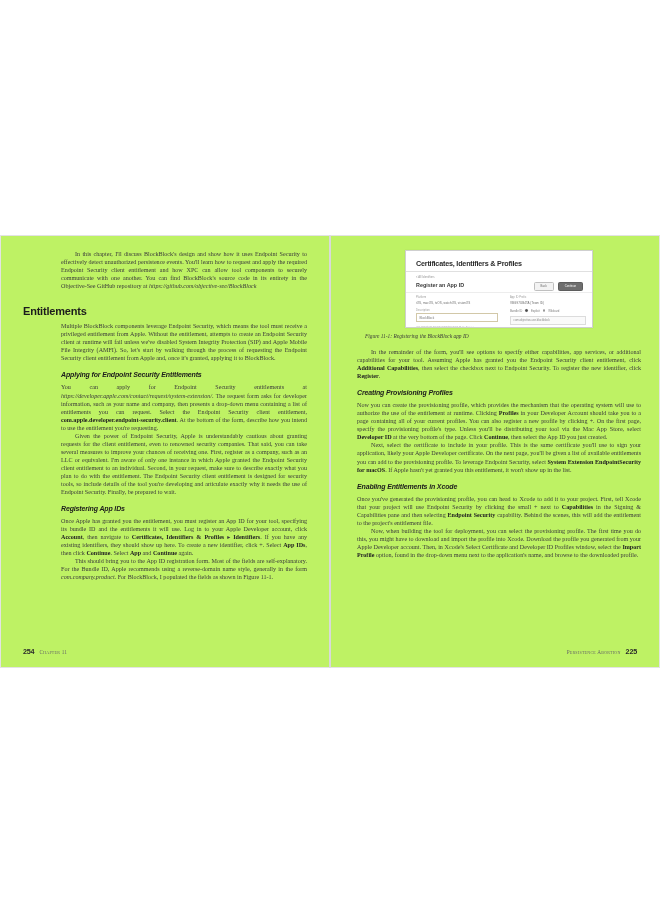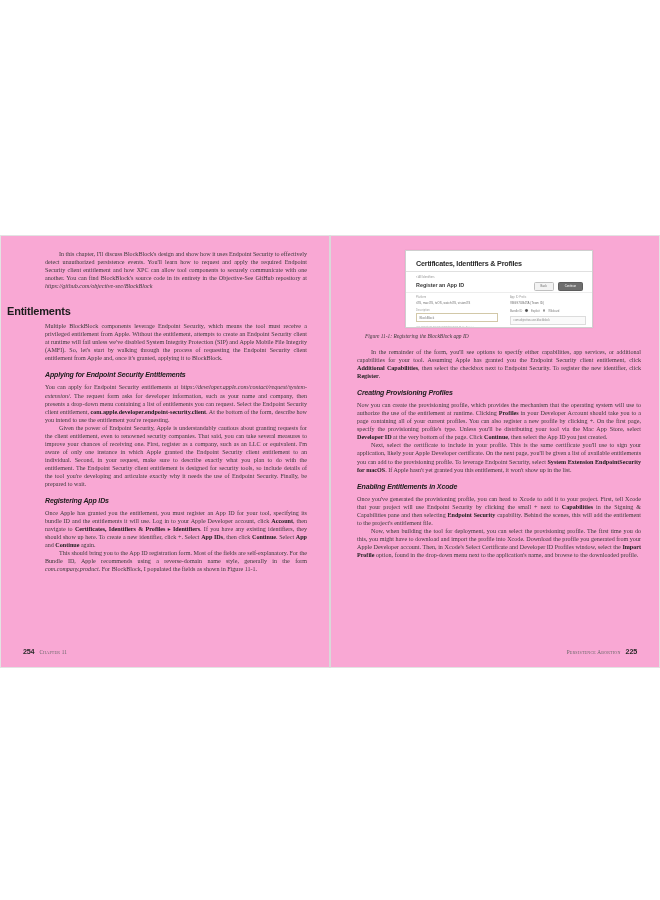--- a/index.html
+++ b/index.html
@@ -12,30 +12,30 @@
   #spread {
     position: absolute;
     left: 0; top: 235px;
     width: 660px; height: 433px;
     display: flex;
     background: #ffffff;
   }
   .page {
     position: relative;
     width: 330px; height: 433px;
-    background: #f9a8d4;
+    background: #bef264;
     border: 1px solid #e3e3e3;
     overflow: hidden;
   }
   .page.left  { border-right: 1px solid #d9d9d9; }
   .page.right { border-left: 1px solid #d9d9d9; }
 
   .content {
     position: absolute;
-    left: 6px; right: 22px;
+    left: 22px; right: 22px;
     top: 14px;
   }
   .page.right .content { left: 26px; right: 18px; }
 
   
   p {
     margin: 0;
     font-family: "Liberation Serif", serif;
     font-size: 6.1px;
     line-height: 8.05px;

